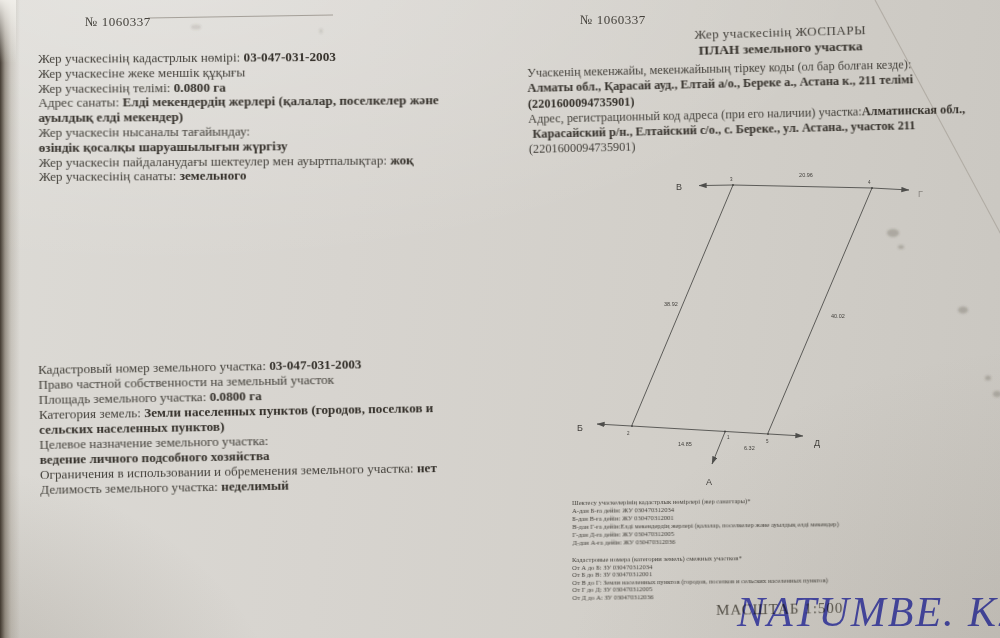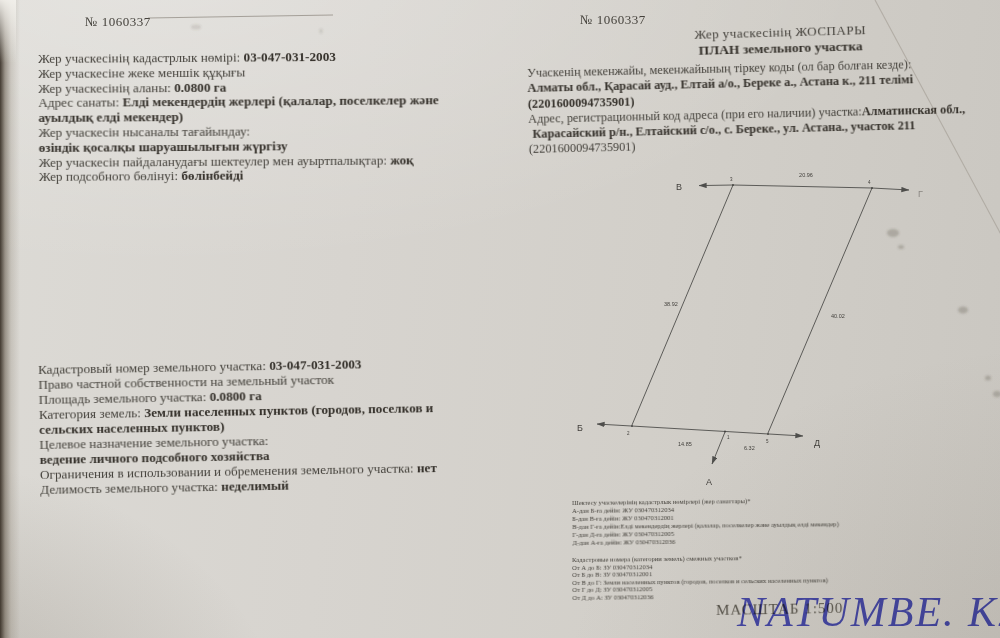--- a/index.html
+++ b/index.html
@@ -36,27 +36,27 @@
 <div class="photo">
 
   <div class="edge-left noptr"></div>
   <div class="corner-tl noptr"></div>
 
   <div class="blk num" style="left:85px;top:14px">№ 1060337</div>
 
   <div class="blk" style="left:38px;top:52px;font-size:13.2px;line-height:14.8px;transform:rotate(-0.4deg)">
     <div class="ln"><span>Жер учаскесінің кадастрлык нөмірі: </span><span class="b">03-047-031-2003</span></div>
     <div class="ln"><span>Жер учаскесіне жеке меншік құқығы</span><span class="b"></span></div>
-    <div class="ln"><span>Жер учаскесінің аланы: </span><span class="b">0.0800 га</span></div>
+    <div class="ln"><span>Жер учаскесінің телімі: </span><span class="b">0.0800 га</span></div>
     <div class="ln"><span>Адрес санаты: </span><span class="b">Елді мекендердің жерлері (қалалар, поселкелер және</span></div>
     <div class="ln"><span></span><span class="b">ауылдық елді мекендер)</span></div>
     <div class="ln"><span>Жер учаскесін нысаналы тағайындау:</span><span class="b"></span></div>
     <div class="ln"><span></span><span class="b">өзіндік қосалқы шаруашылығын жүргізу</span></div>
     <div class="ln"><span>Жер учаскесін пайдаланудағы шектеулер мен ауыртпалықтар: </span><span class="b">жоқ</span></div>
-    <div class="ln"><span>Жер подсобного бөлінуі: </span><span class="b">бөлінбейді</span></div>
+    <div class="ln"><span>Жер учаскесінің санаты: </span><span class="b">земельного</span></div>
   </div>
 
   <div class="blk" style="left:38px;top:362px;font-size:13.2px;line-height:15px;transform:rotate(-1deg)">
     <div class="ln"><span>Кадастровый номер земельного участка: </span><span class="b">03-047-031-2003</span></div>
     <div class="ln"><span>Право частной собственности на земельный участок</span><span class="b"></span></div>
     <div class="ln"><span>Площадь земельного участка: </span><span class="b">0.0800 га</span></div>
     <div class="ln"><span>Категория земель: </span><span class="b">Земли населенных пунктов (городов, поселков и</span></div>
     <div class="ln"><span></span><span class="b">сельских населенных пунктов)</span></div>
     <div class="ln"><span>Целевое назначение земельного участка:</span><span class="b"></span></div>
     <div class="ln"><span></span><span class="b">ведение личного подсобного хозяйства</span></div>

